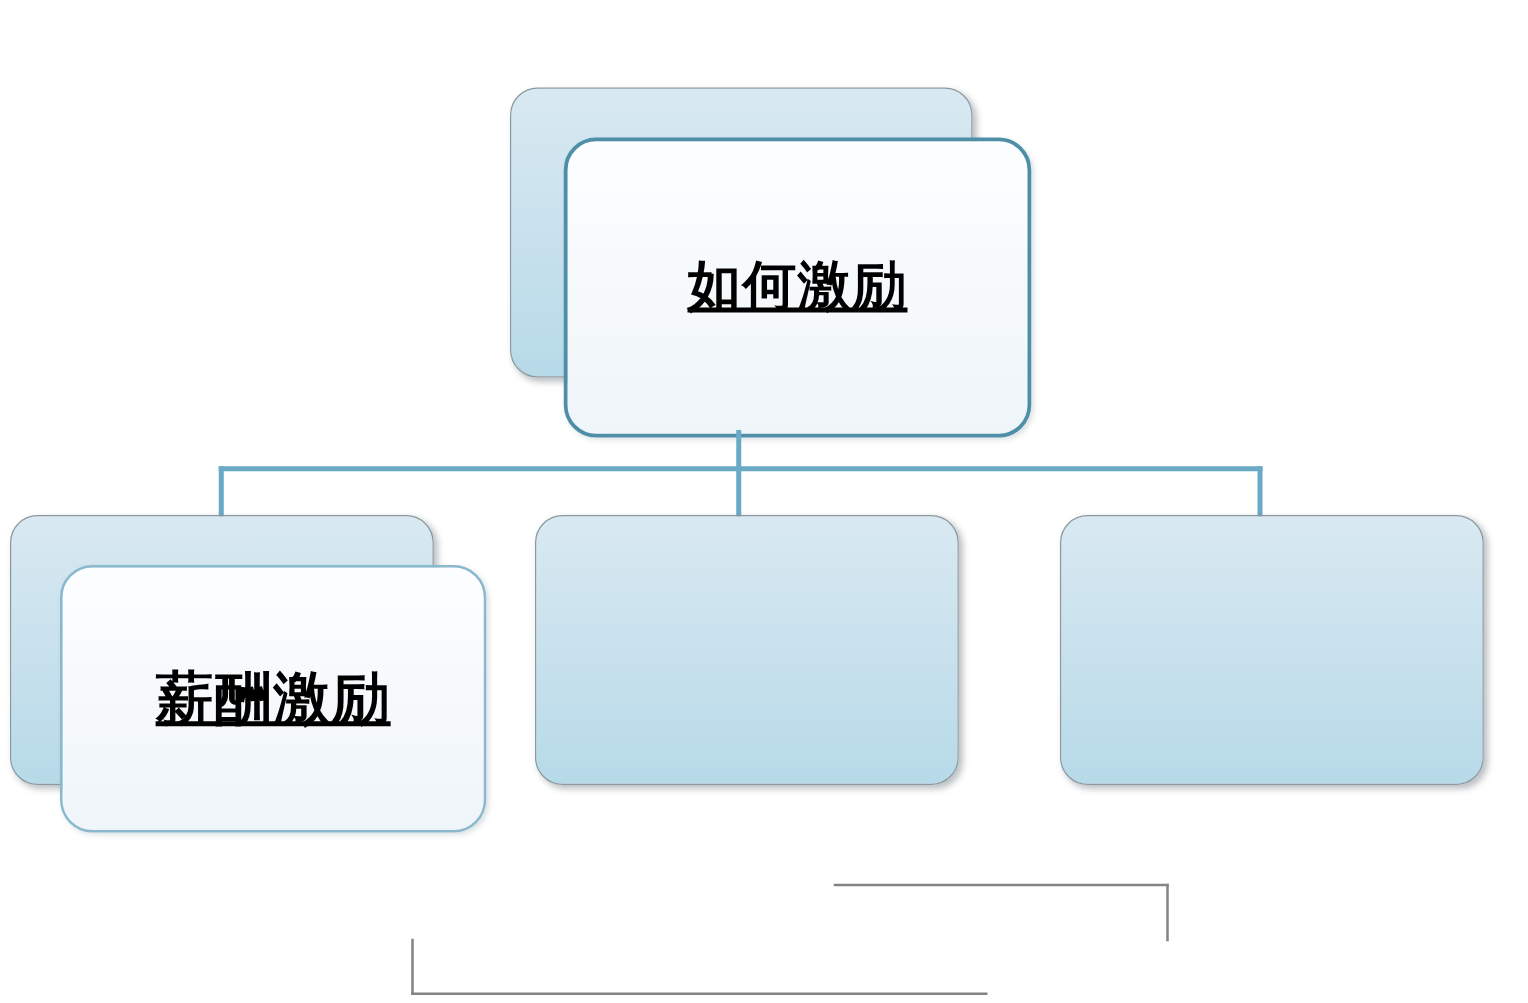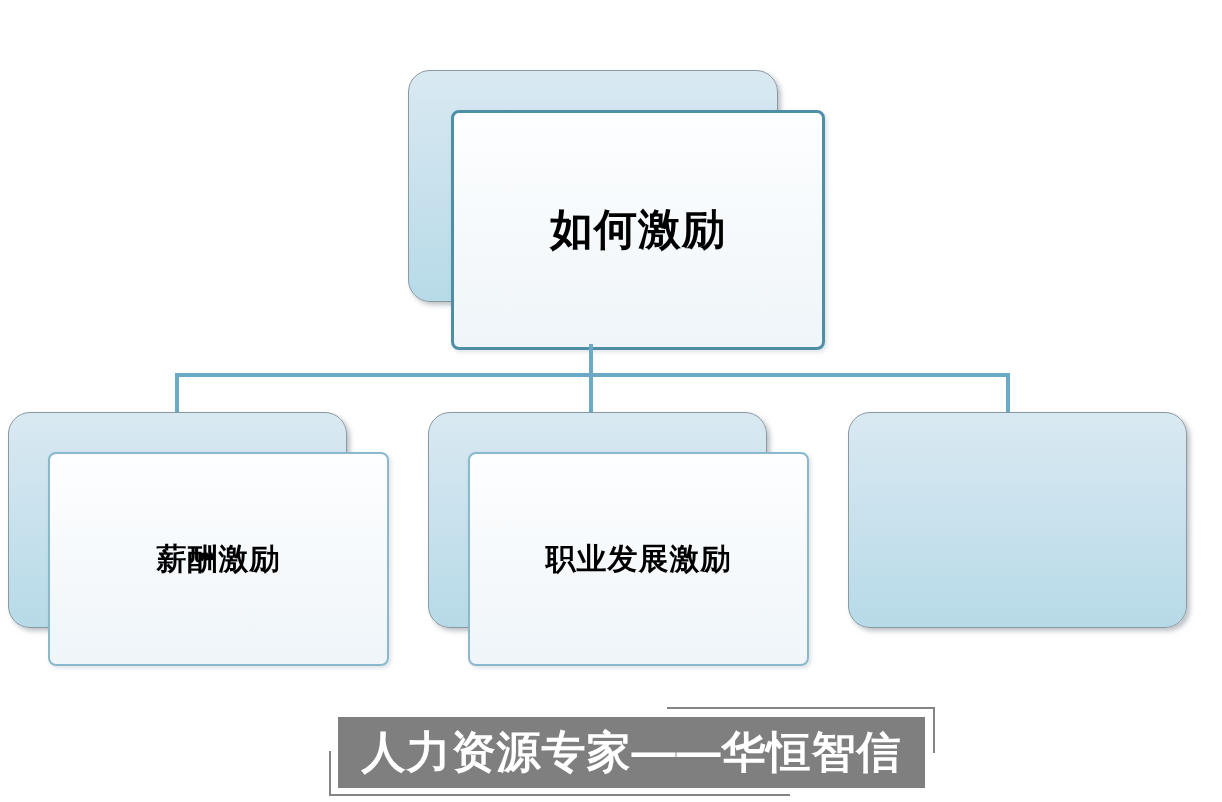--- a/index.html
+++ b/index.html
@@ -19,46 +19,47 @@
   
   .back-box {
     position: absolute;
     border-radius: 22px;
     border: 1px solid var(--back-border, #8b98a0);
     background: linear-gradient(to bottom, var(--back-top, #d9e9f2), var(--back-bottom, #b7dae8));
     box-shadow: 3px 3px 5px rgba(90, 100, 110, 0.40);
   }
   .front-box {
     position: absolute;
-    border-radius: 8px;
+    border-radius: 26px;
     background: linear-gradient(to bottom, var(--front-top, #fdfeff), var(--front-bottom, #eff5f9));
     box-shadow: 2px 2px 4px rgba(120, 140, 150, 0.25);
     display: flex;
     align-items: center;
     justify-content: center;
     text-align: left;
+    text-decoration: underline;
   }
   .root-back  { left: 408px; top: 70px;  width: 368px; height: 230px; }
   .root-front {
     left: 451px; top: 110px; width: 368px; height: 234px;
     border: 3px solid var(--root-border, #4e8fa7);
   }
   .child-front { border: 2.5px solid var(--child-border, #8ab8cd); }
 
   .c1-back  { left: 8px;   top: 412px; width: 337px; height: 214px; }
   .c1-front { left: 48px;  top: 452px; width: 337px; height: 210px; }
   .c2-back  { left: 428px; top: 412px; width: 337px; height: 214px; }
   .c2-front { left: 468px; top: 452px; width: 337px; height: 210px; }
   .c3-back  { left: 848px; top: 412px; width: 337px; height: 214px; }
   .c3-front { left: 885px; top: 452px; width: 330px; height: 210px; }
 
   .node-label {
     color: var(--node-text, #000000);
     font-weight: 700;
-    font-size: 30px;
+    font-size: 46px;
     letter-spacing: 1px;
     line-height: 1.2;
     white-space: nowrap;
   }
   .root-label { font-size: 43px; line-height: 1.42; }
   .root-label span { display: block; }
 
   
   .connector {
     position: absolute;
@@ -114,23 +115,19 @@
   <div class="connector conn-left-drop"></div>
   <div class="connector conn-mid-drop"></div>
   <div class="connector conn-right-drop"></div>
 
   <div class="back-box c1-back"></div>
   <div class="front-box child-front c1-front">
     <div class="node-label">薪酬激励</div>
   </div>
 
   <div class="back-box c2-back"></div>
-  <div class="front-box child-front c2-front">
-    <div class="node-label">职业发展激励</div>
-  </div>
 
   <div class="back-box c3-back"></div>
 
   <div class="bracket-top-right"></div>
   <div class="bracket-bottom-left"></div>
-  <div class="banner">人力资源专家——华恒智信</div>
 
 </div>
 
 </body></html>

